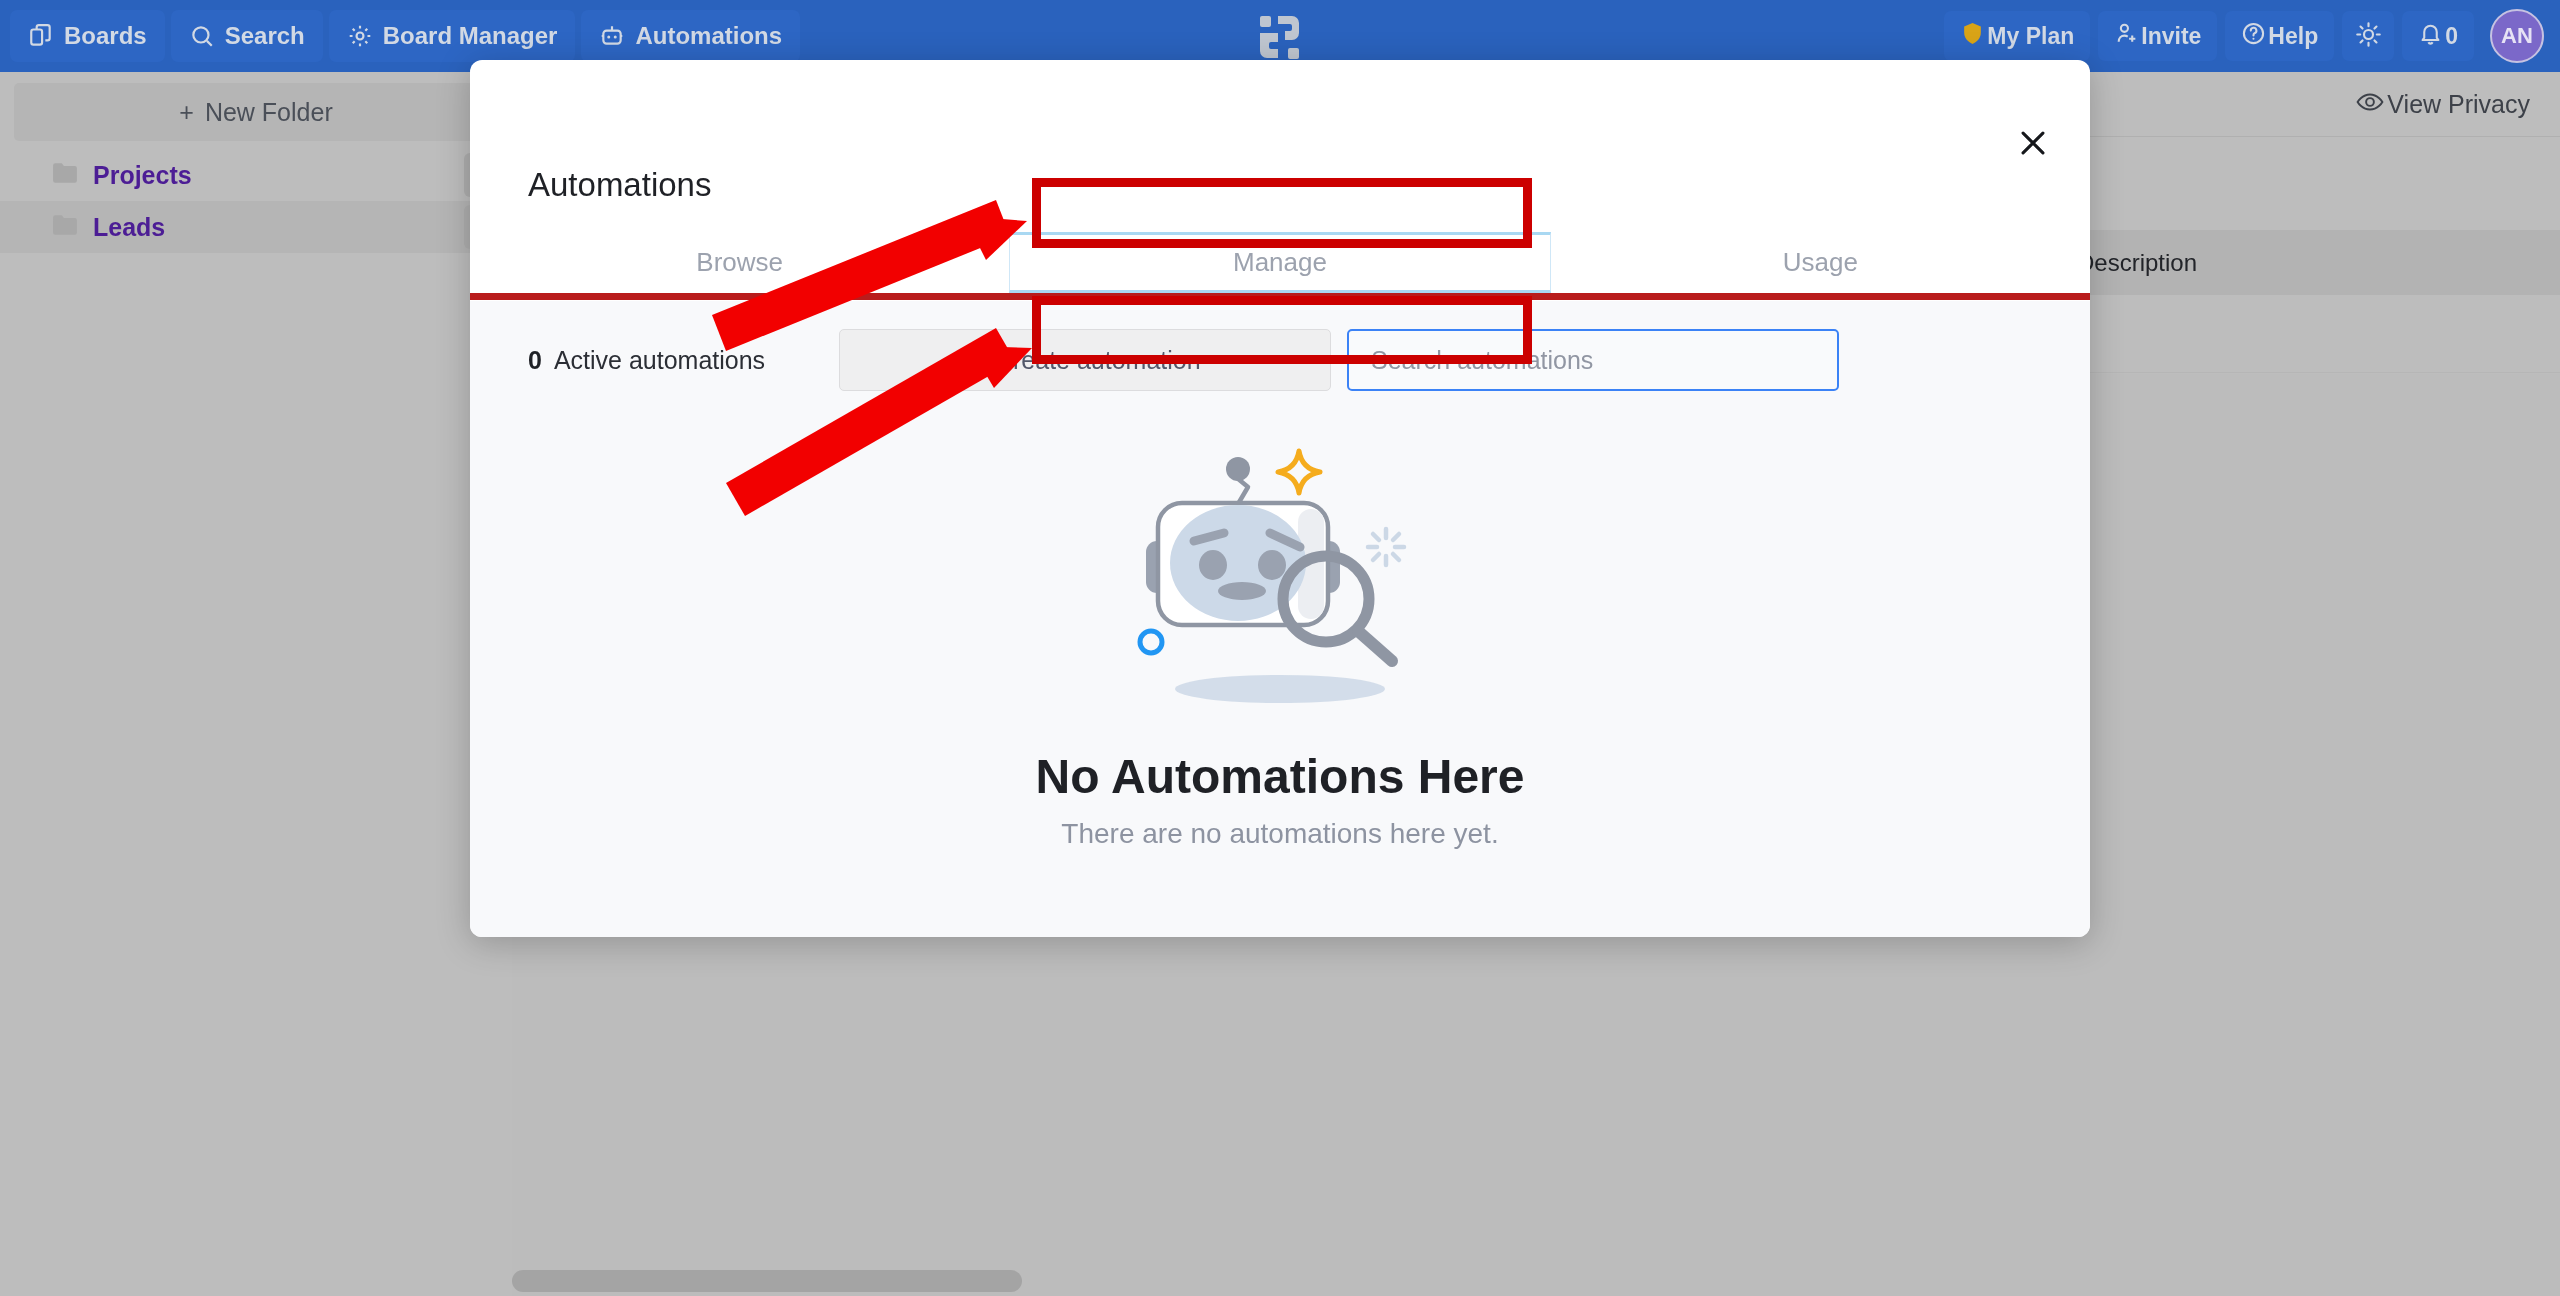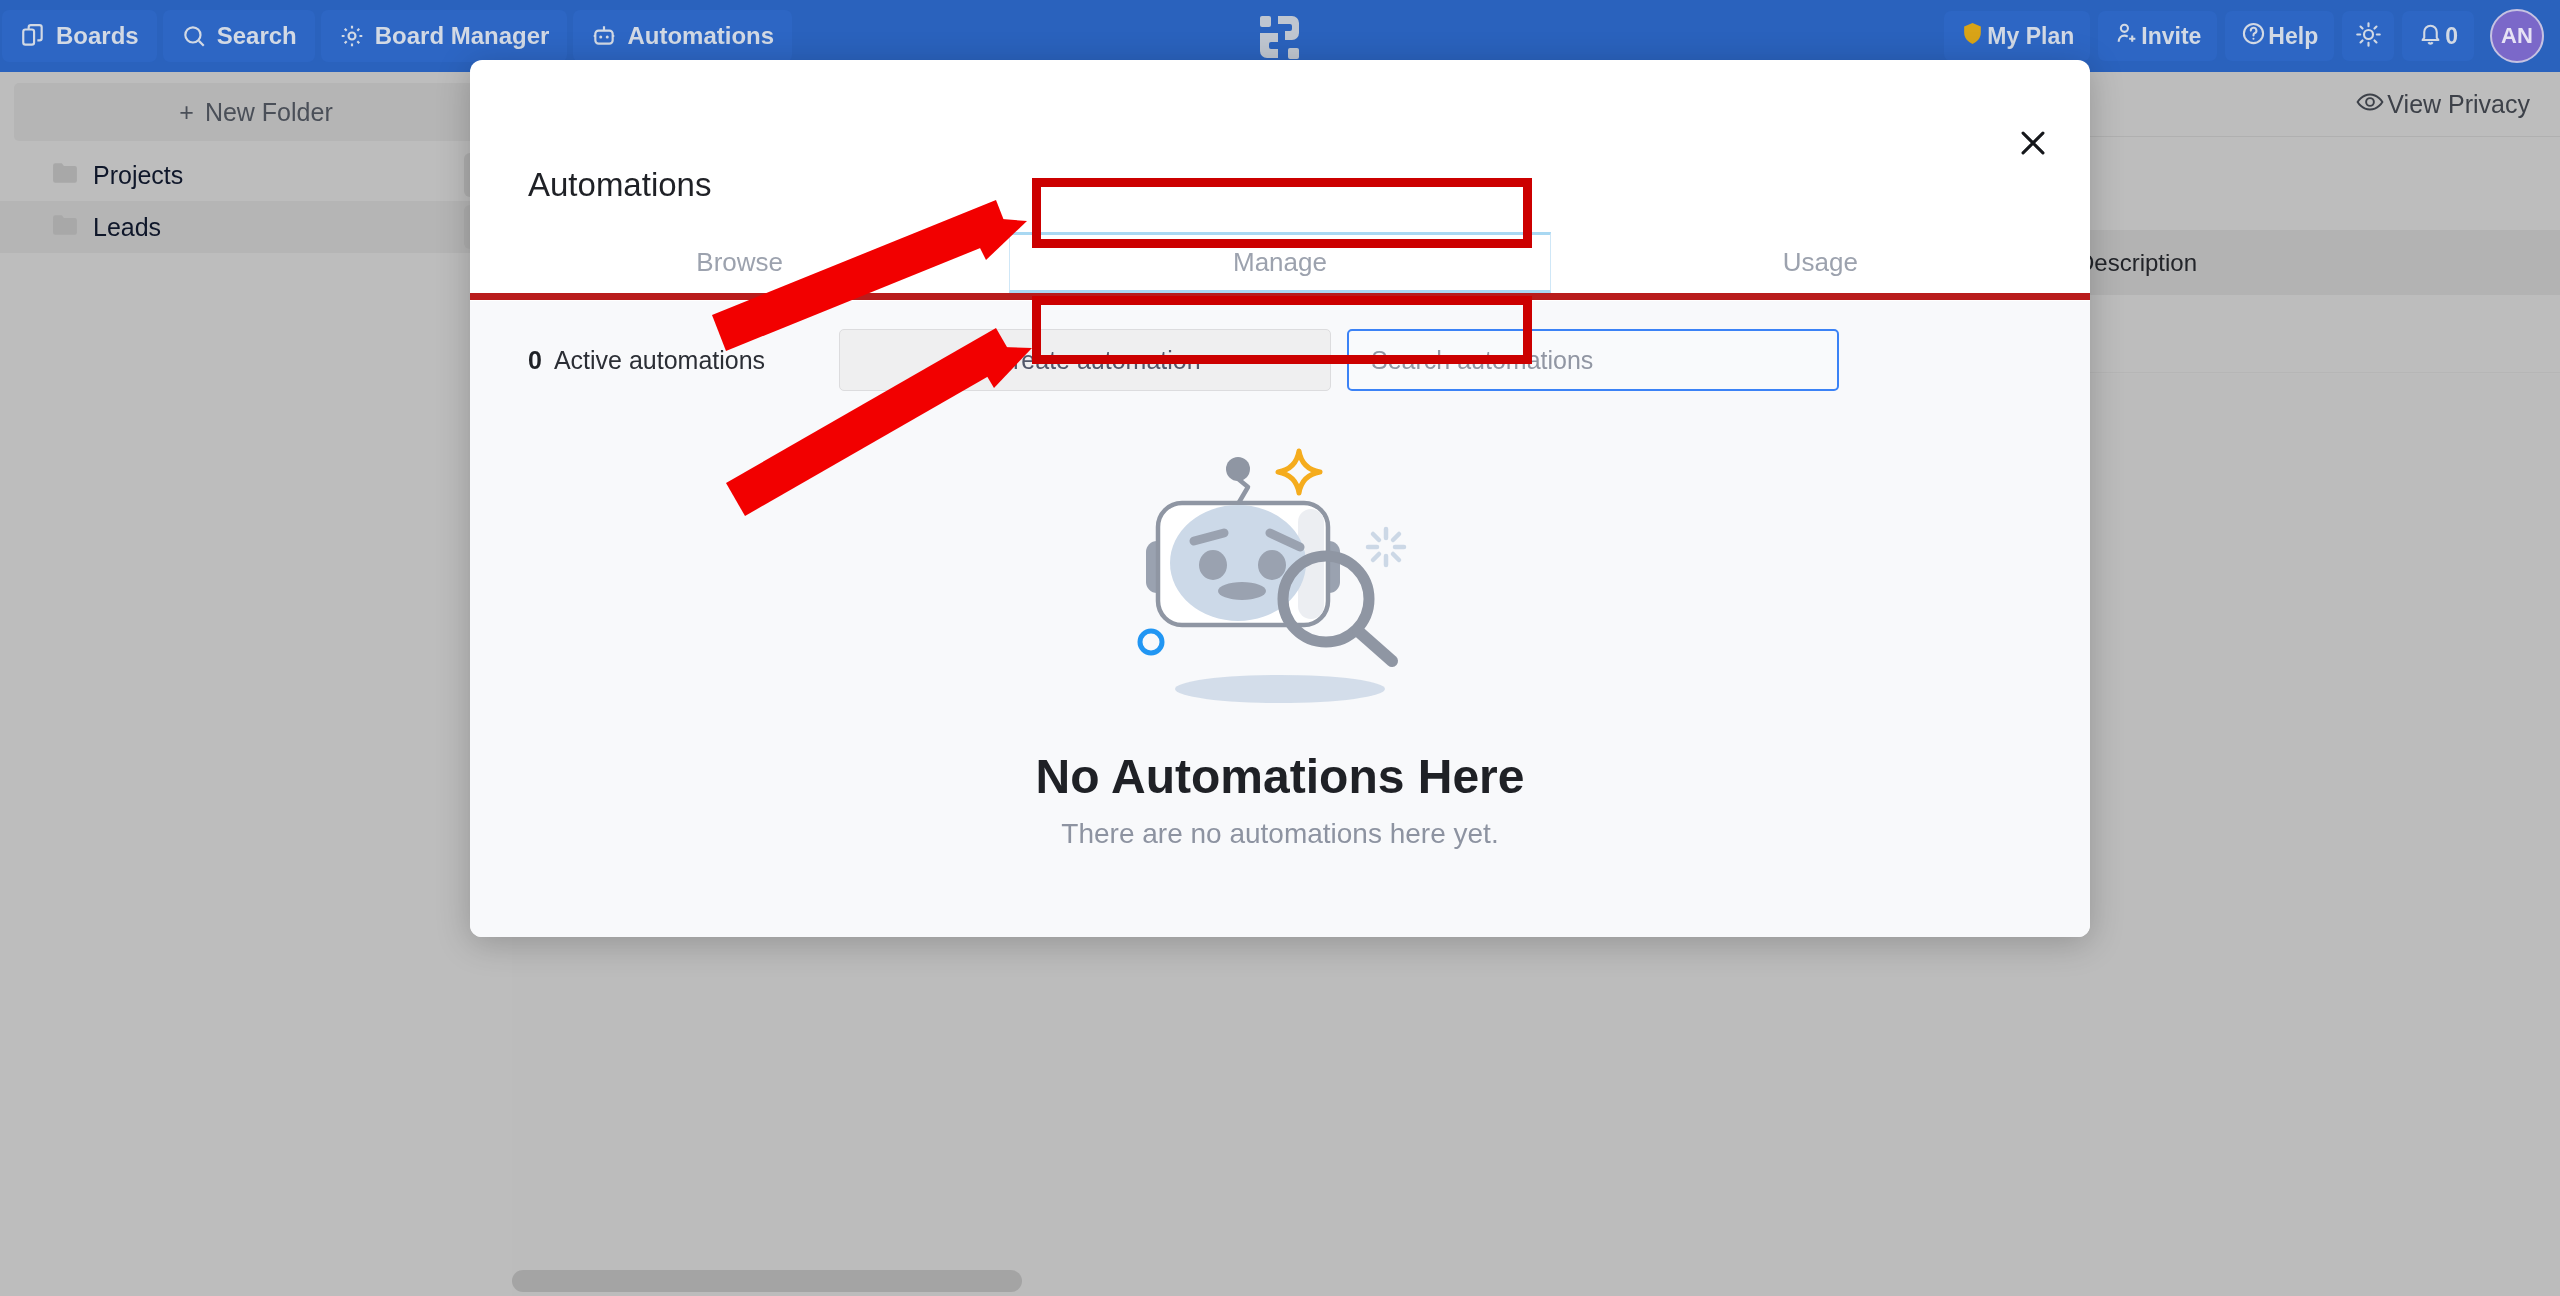--- a/index.html
+++ b/index.html
@@ -26,21 +26,21 @@
     height: 72px;
     background: #2a62bd;
     display: flex;
     align-items: center;
     z-index: 5;
   }
   .topbar-left {
     display: flex;
     align-items: flex-start;
     gap: 6px;
-    padding-left: 2px;
+    padding-left: 10px;
   }
   .nav-btn {
     display: flex;
     align-items: center;
     gap: 10px;
     height: 52px;
     padding: 0 18px;
     border-radius: 7px;
     background: #2d66c4;
     color: #d2d9e4;
@@ -147,22 +147,22 @@
     display: flex;
     align-items: center;
     padding: 0 14px 0 52px;
     gap: 15px;
     cursor: pointer;
     position: relative;
   }
   .folder-row.alt { background: #b5b5b5; }
   .folder-row .fname {
     font-size: 25px;
-    font-weight: normal;
-    color: #0f172a;
+    font-weight: bold;
+    color: #4c1d95;
   }
   .folder-count {
     position: absolute;
     right: 14px;
     min-width: 34px;
     height: 44px;
     border-radius: 6px;
     background: #aeaeae;
     color: #cfcfcf;
     font-size: 23px;

